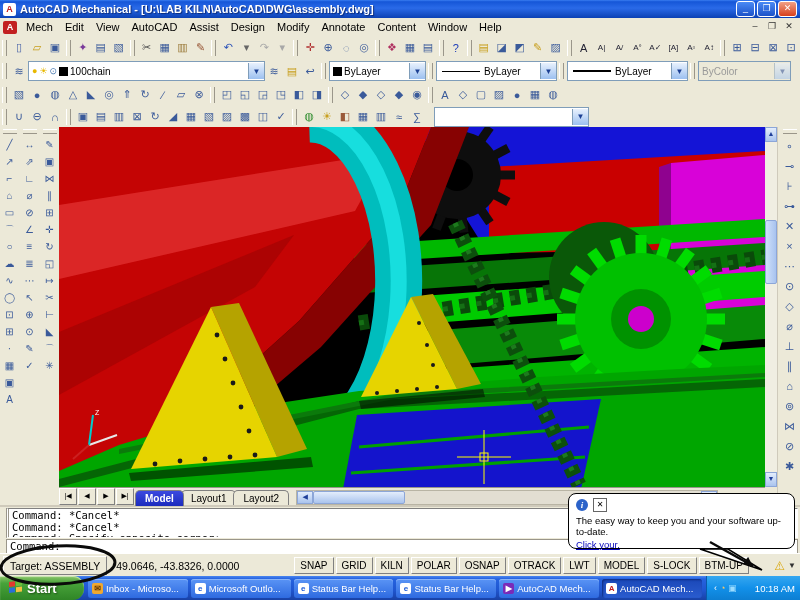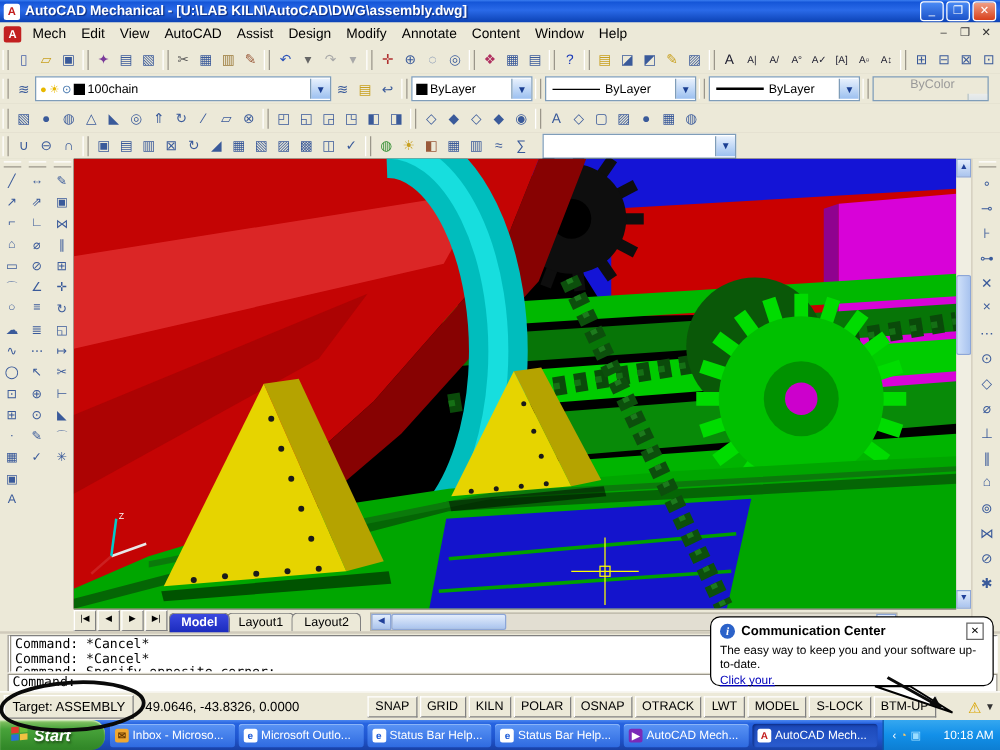--- a/index.html
+++ b/index.html
@@ -81,21 +81,21 @@
   .sbtn{height:15px;display:flex;align-items:center;padding:0 5px;margin-left:2px;border:1px solid;
     border-color:#fff #808080 #808080 #fff;background:#ece9d8;font-size:10px;white-space:nowrap;}
   .statright{margin-left:auto;display:flex;align-items:center;gap:3px;padding-right:4px;}
   .satellite{color:#d9a400;font-size:12px;}
   .statdrop{font-size:8px;color:#333;}
   
   .taskbar{position:absolute;left:0;top:576px;width:800px;height:24px;display:flex;align-items:center;
     background:linear-gradient(180deg,#4a86f0 0%,#2663e0 12%,#1f55cf 60%,#1941a5 100%);}
   .startbtn{height:24px;width:76px;flex:none;display:flex;align-items:center;gap:4px;padding-left:8px;
     border-radius:0 11px 11px 0;background:linear-gradient(180deg,#8cc66a 0%,#48a33a 30%,#2f8526 100%);
-    box-shadow:inset 0 1px 1px #cfe8b8;color:#fff;font-size:13px;font-weight:bold;font-style:italic;
+    box-shadow:inset 0 1px 1px #cfe8b8;color:#fff;font-size:13px;font-weight:bold;
     text-shadow:1px 1px 2px #1c4f14;}
   .taskitems{display:flex;flex:1;gap:3px;padding:0 4px;overflow:hidden;}
   .task{flex:1;max-width:97px;height:19px;display:flex;align-items:center;gap:3px;padding:0 4px;
     border-radius:3px;background:linear-gradient(#5a94f5,#2e6ae0);box-shadow:inset 0 1px 0 #8ab4f8;
     color:#fff;font-size:9.5px;white-space:nowrap;overflow:hidden;}
   .task.active{background:linear-gradient(#1b48b8,#2a5ccf);box-shadow:inset 1px 1px 2px #0d2c80;}
   .task .ticon{width:11px;height:11px;flex:none;border-radius:2px;font-size:8px;line-height:11px;
     text-align:center;font-weight:bold;}
   .tray{height:24px;flex:none;display:flex;align-items:center;gap:2px;padding:0 5px 0 7px;
     background:linear-gradient(180deg,#35a7f0 0%,#1290e9 50%,#0d7ed2 100%);
@@ -316,21 +316,21 @@
       <span>ByLayer</span>
       <span class="dd">▼</span>
     </span>
     <span class="grip"></span>
     <span class="combo" style="width:116px;">
       <span class="ltline" style="border-top-width:2px;"></span>
       <span>ByLayer</span>
       <span class="dd">▼</span>
     </span>
     <span class="grip"></span>
-    <span class="combo disabled" style="width:88px;flex-direction:column;">
+    <span class="combo disabled" style="width:88px;">
       <span>ByColor</span>
       <span class="dd" style="opacity:.5;">▼</span>
     </span>
   </div>
 
   <div class="tbrow" style="top:83px;height:23px;">
       <span class="grip"></span>
       <span class="ic">
         <span>▧</span>
       </span>
@@ -864,21 +864,20 @@
       </span>
     <span class="statright">
       <span class="satellite">⚠</span>
       <span class="statdrop">▼</span>
     </span>
   </div>
 
   <div class="balloon">
     <div class="bt-row">
       <span class="binfo">i</span>
-      <span class="btitle">Communication Center</span>
       <span class="bclose">✕</span>
     </div>
     <div class="bbody">The easy way to keep you and your software up-to-date.</div>
     <a class="blink">Click your.</a>
   </div>
 
   <div class="taskbar">
     <span class="startbtn">
       <svg width="15" height="14" viewBox="0 0 15 14">
         <rect x="1" y="1" width="6" height="5" fill="#e23a2e" transform="skewY(-6 )"></rect>

